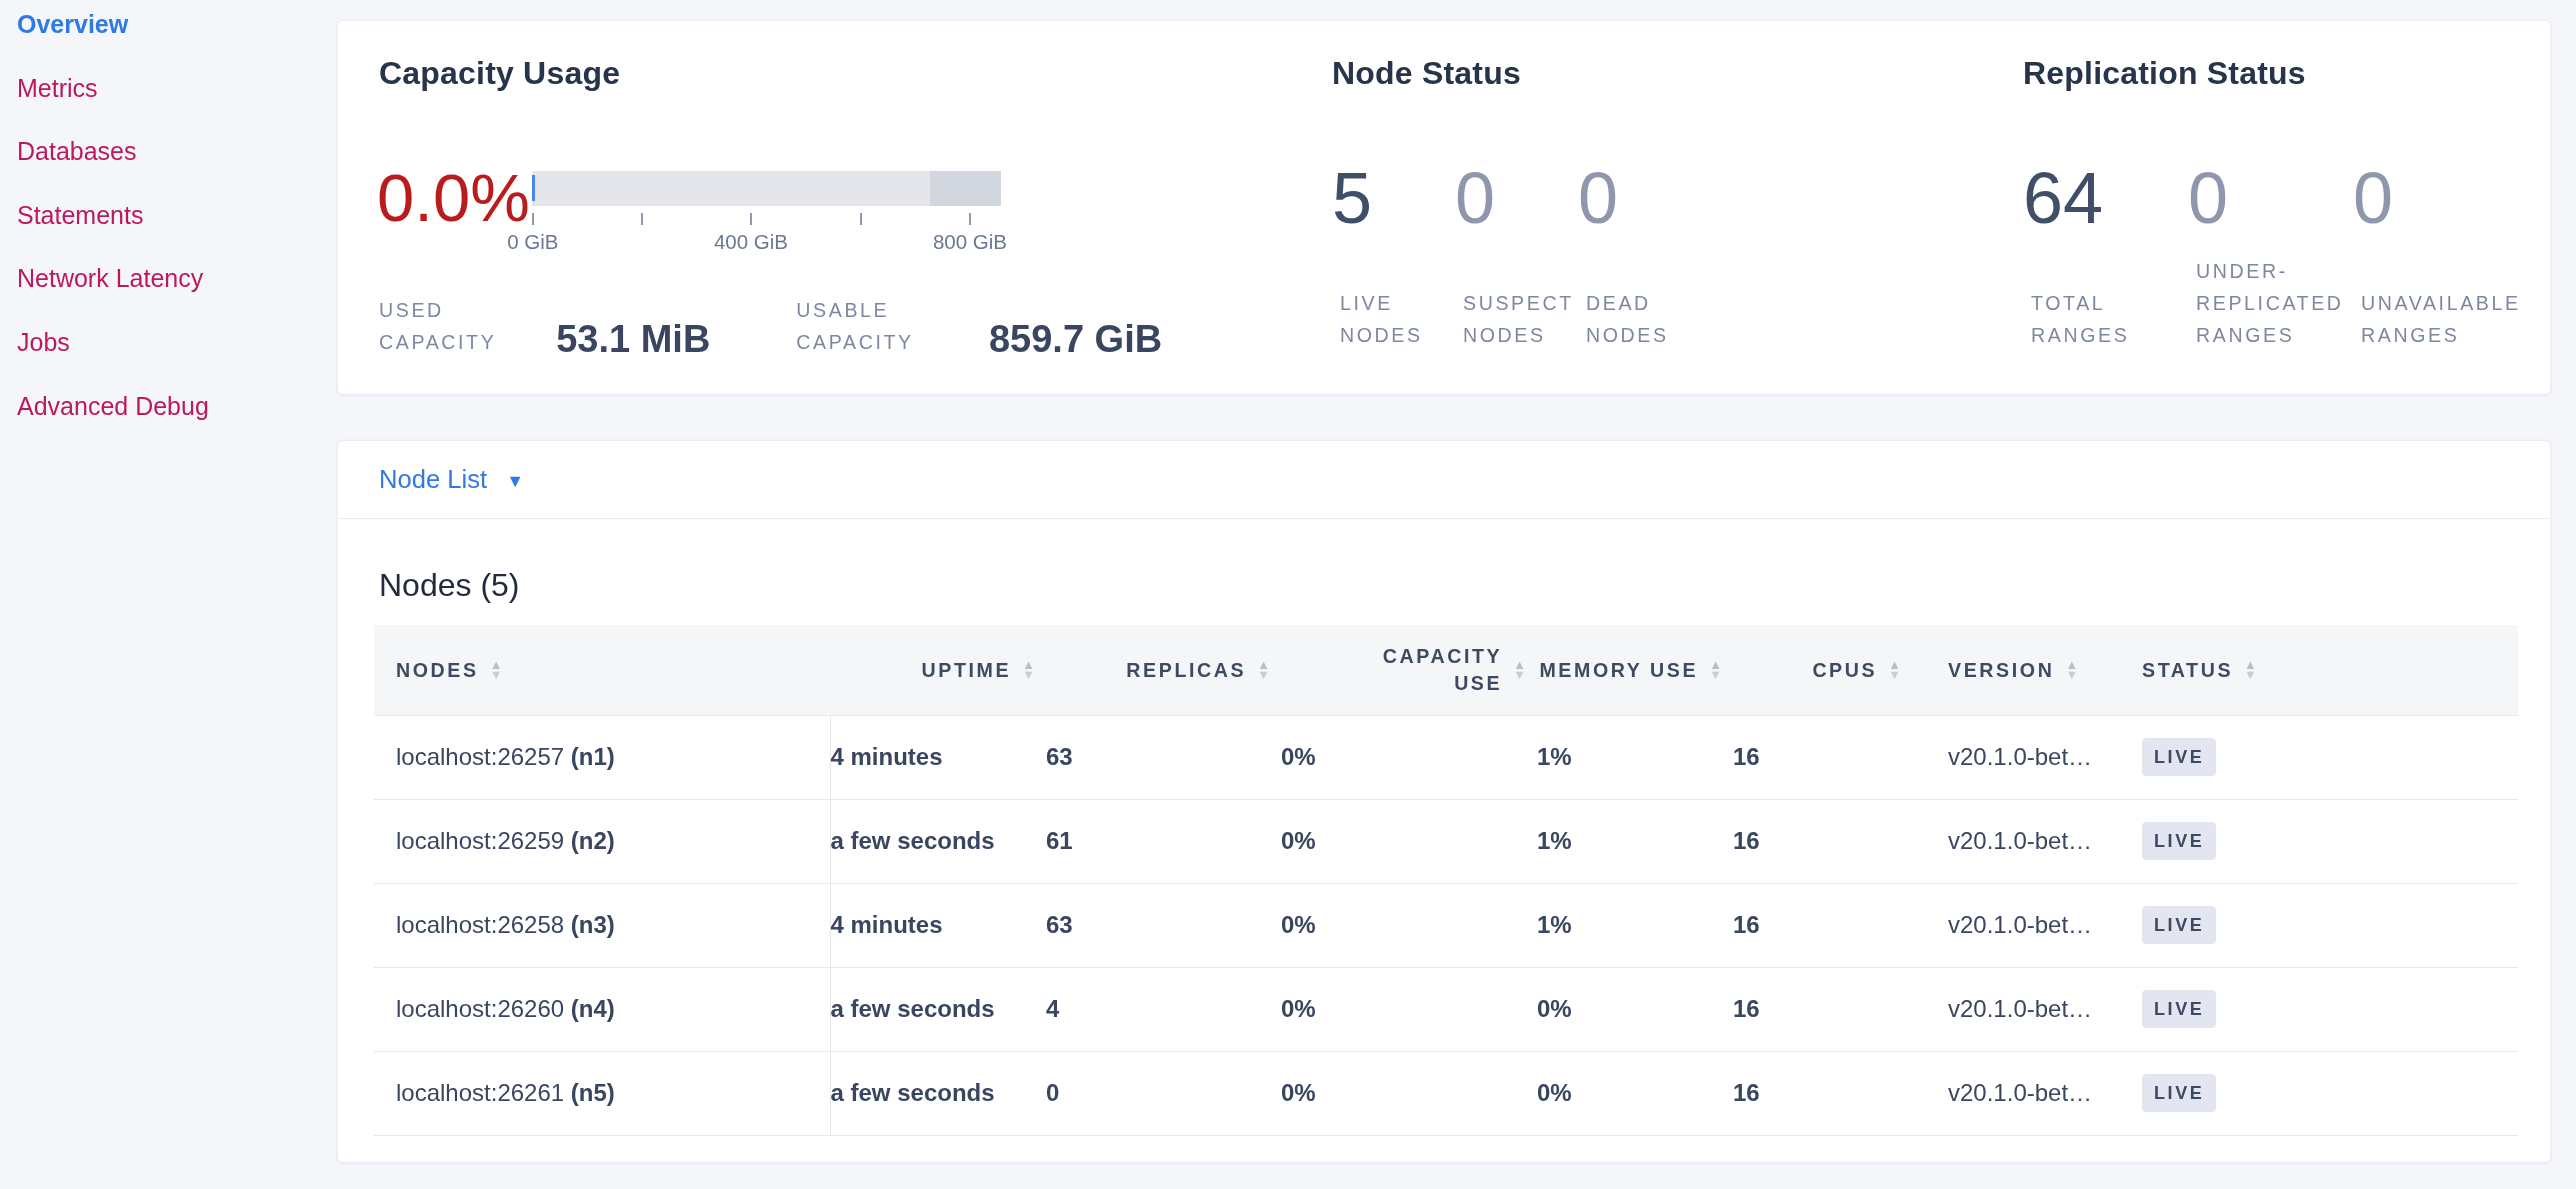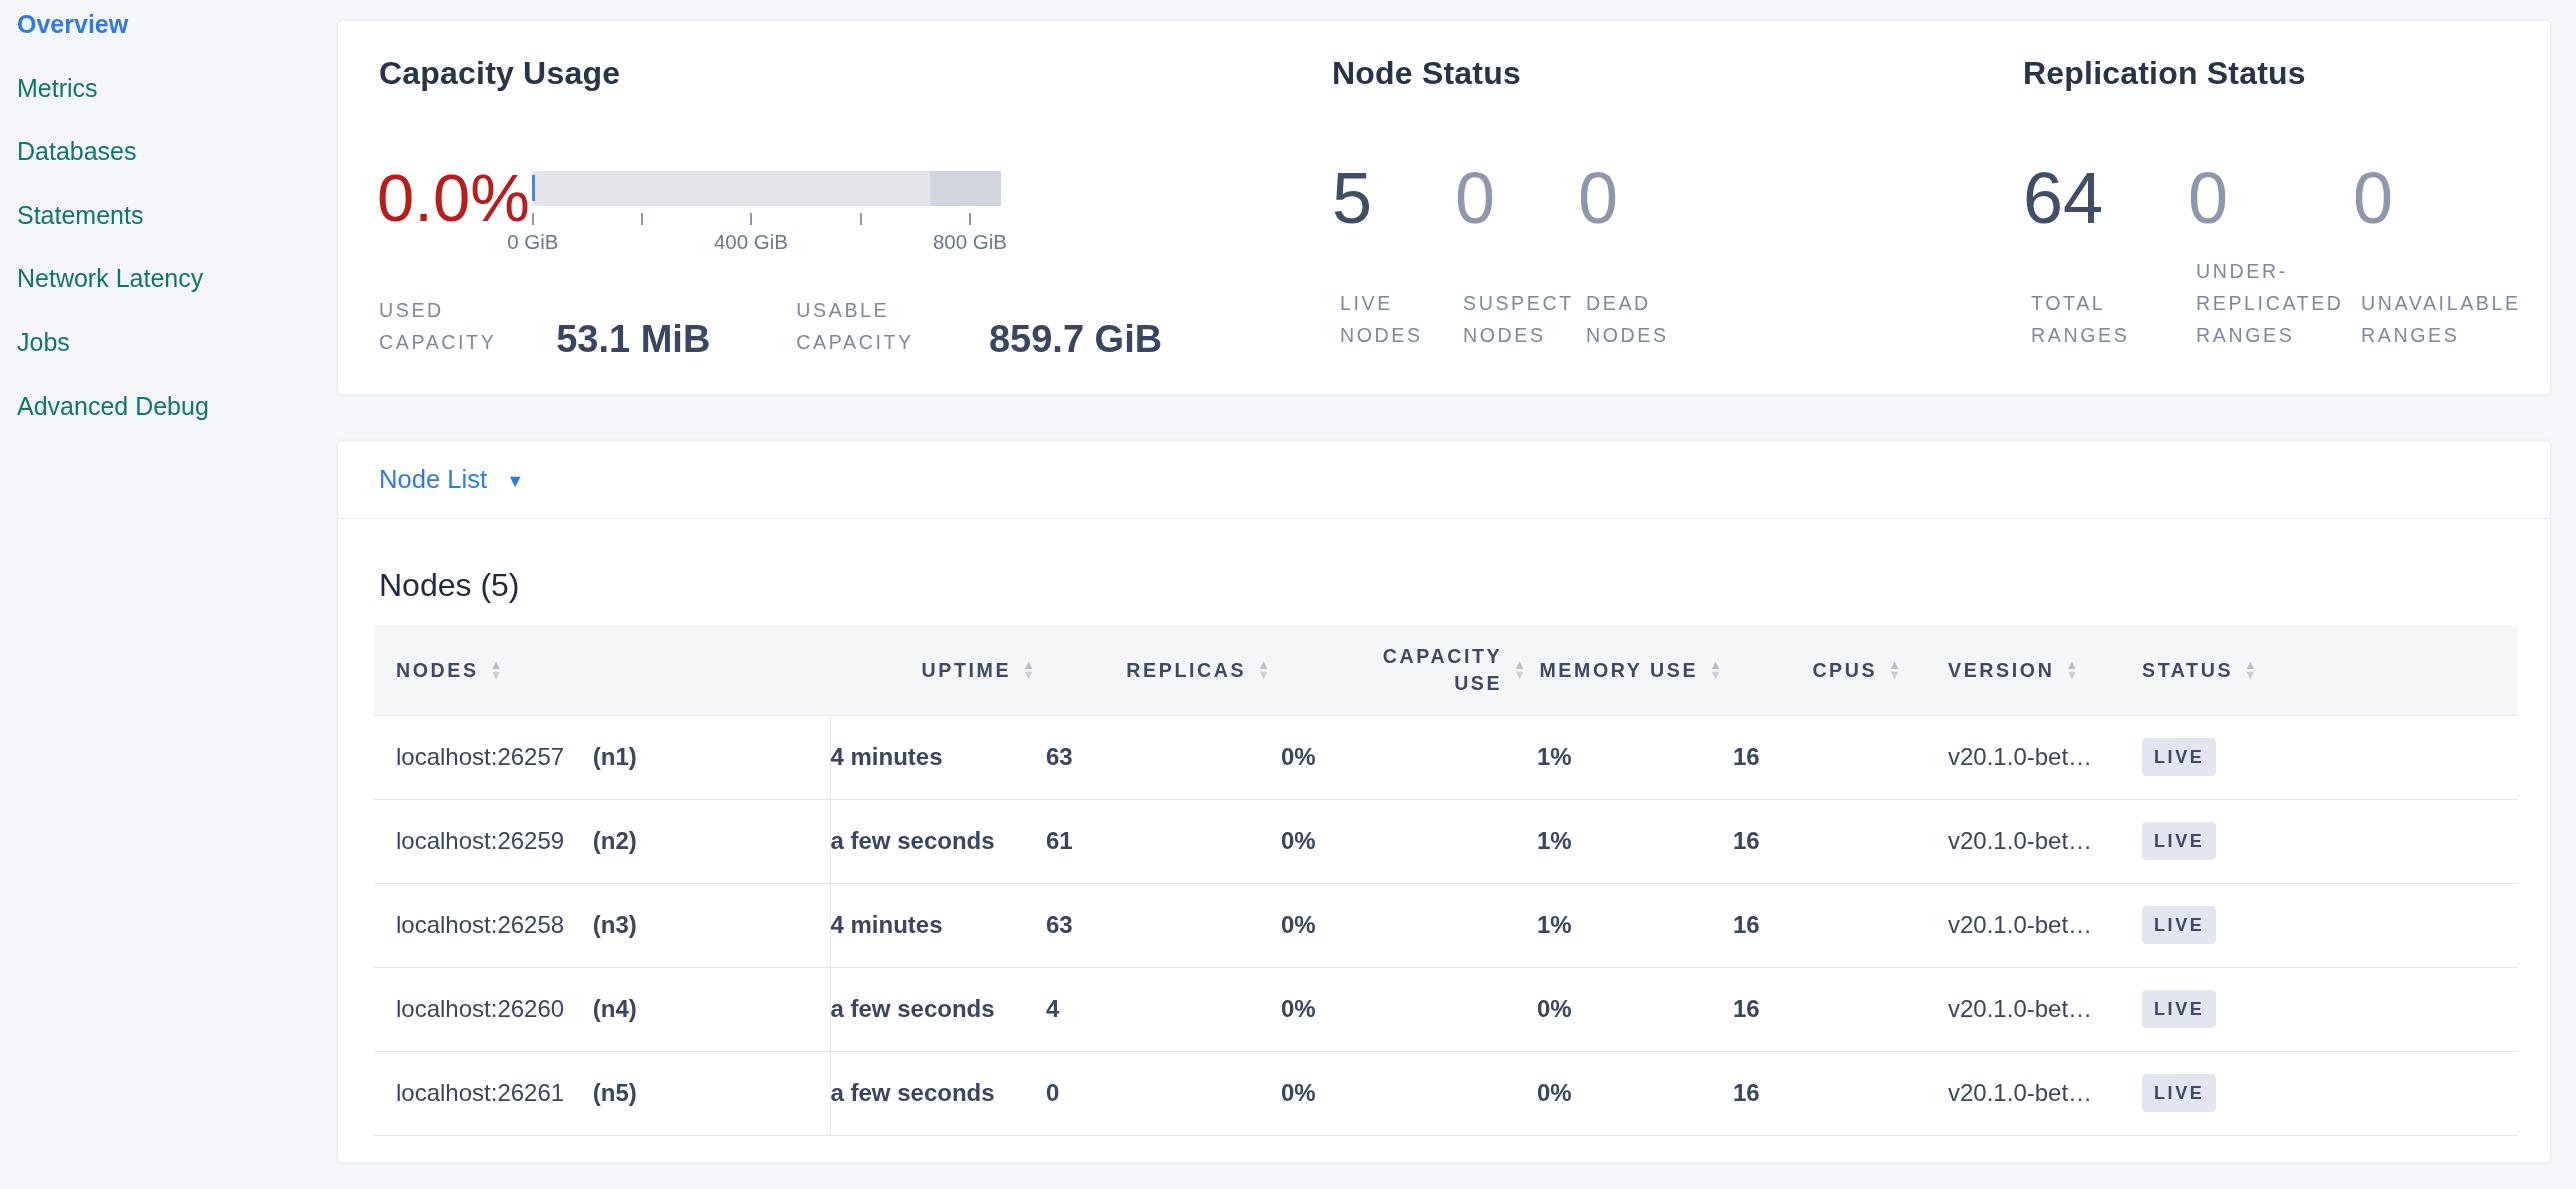--- a/index.html
+++ b/index.html
@@ -9,21 +9,21 @@
     background:#f4f6fa;
     color:#3a4660;
     position:relative;
     overflow:hidden;
   }
   .page { position:relative; width:2492px; height:1189px; }
 
   
   .sidebar { position:absolute; left:0; top:0; width:334px; height:100%; padding:12px 0 0 17px; }
   .side-item {
-    font-size:25px; line-height:25.6px; color:#0f766e; font-weight:500;
+    font-size:25px; line-height:25.6px; color:#be185d; font-weight:500;
     margin-bottom:38px; cursor:pointer; white-space:nowrap;
   }
   .side-item.active { color:var(--accent,#2f7ae5); font-weight:700; }
 
   
   .panel {
     position:absolute; left:337px; width:2214px; background:#fff;
     border:0.9px solid #e7ebf2; border-radius:5.1px;
     box-shadow:0 0.9px 2.6px rgba(44,56,82,0.05);
   }
@@ -98,21 +98,21 @@
   .sort { display:inline-flex; flex-direction:column; margin-left:11px; }
   .sort i { font-style:normal; font-size:12.8px; line-height:10.2px; color:#b6bdcb; }
   .sort i.dn { color:#c8cdd9; }
 
   tbody tr { height:84px; background:#fff; border-bottom:1.7px solid #e3e7ee; cursor:pointer; }
   tbody td { font-size:24px; color:#3a4660; vertical-align:middle; }
   tbody td.al-right { padding-right:38px;font-weight:bold; }
   tbody td.col-nodes { padding-left:22px; border-right:1.7px solid #e3e7ee; }
   tbody td.col-version { padding-left:36px; }
   tbody td.col-status  { padding-left:17px; }
-  td .node-id { font-weight:700;margin-left:22px; }
+  td .node-id { font-weight:700; }
   .badge {
     display:inline-block; background:#e3e6f0; color:#3e4a63; border-radius:4.3px;
     font-size:18px; font-weight:700; letter-spacing:2.6px; padding:8.5px 12px 7.7px;
   }
 </style>
 </head>
 <body>
 
 <div class="page">
 

